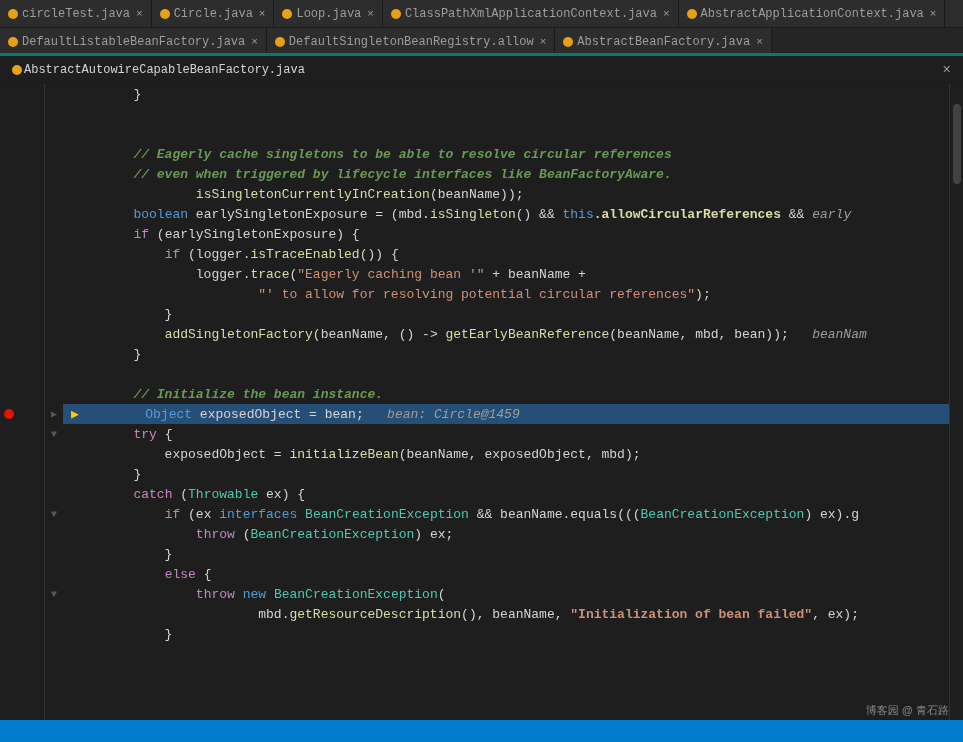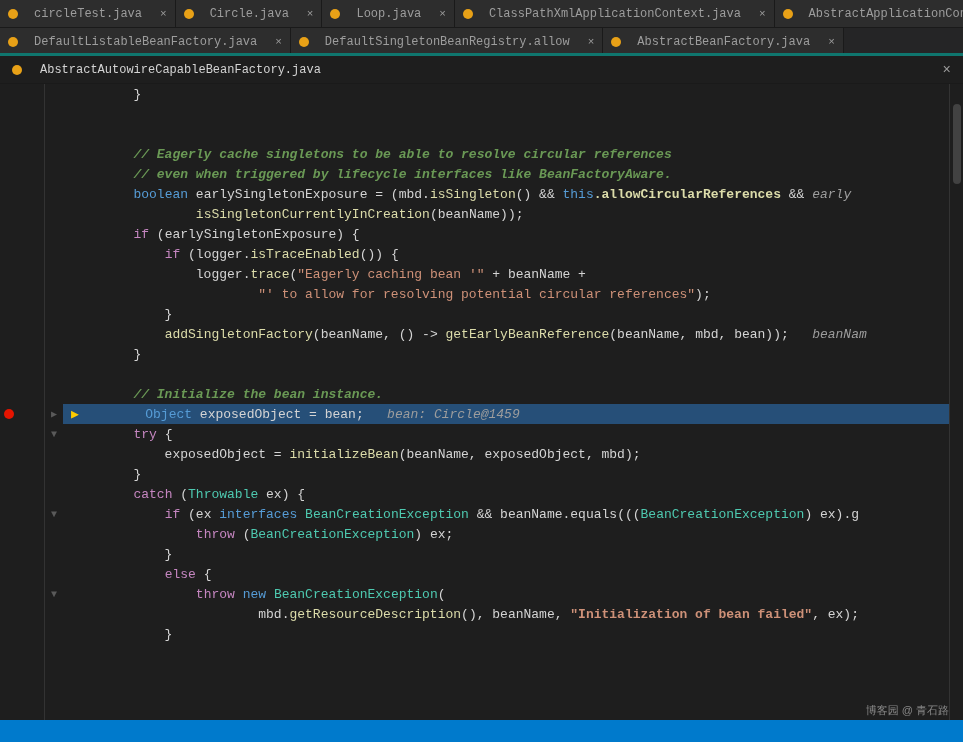--- a/index.html
+++ b/index.html
@@ -28,21 +28,21 @@
       display: flex;
       align-items: center;
       padding: 0 8px;
       height: 28px;
       border-right: 1px solid #1a1a1a;
       white-space: nowrap;
       cursor: pointer;
       font-size: 12px;
       color: #9d9d9d;
       background: #2d2d2d;
-      gap: 16px;
+      gap: 4px;
       flex-shrink: 0;
     }
     .tab-icon {
       width: 10px;
       height: 10px;
       border-radius: 50%;
       background: #e8a117;
       flex-shrink: 0;
     }
     .tab-close {
@@ -68,21 +68,21 @@
       background: #1e1e1e;
       border-bottom: 1px solid #1a1a1a;
       height: 28px;
       flex-shrink: 0;
       align-items: center;
       justify-content: space-between;
     }
     .tab-bar-third .file-name {
       display: flex;
       align-items: center;
-      gap: 18px;
+      gap: 2px;
       padding: 0 12px;
       font-size: 12px;
       color: #d4d4d4;
     }
     .tab-bar-third .close-btn {
       padding: 0 12px;
       color: #9d9d9d;
       cursor: pointer;
       font-size: 14px;
     }
@@ -376,25 +376,25 @@
 
       <div class="code-line">
         <span class="comment">        // Eagerly cache singletons to be able to resolve circular references</span>
       </div>
 
       <div class="code-line">
         <span class="comment">        // even when triggered by lifecycle interfaces like BeanFactoryAware.</span>
       </div>
 
       <div class="code-line">
+        <span>                </span><span class="method">isSingletonCurrentlyInCreation</span><span>(beanName));</span>
+      </div>
+
+      <div class="code-line">
         <span>        </span><span class="kw">boolean</span><span> earlySingletonExposure = (mbd.</span><span class="method">isSingleton</span><span>() &amp;&amp; </span><span class="kw">this</span><span class="bold" style="color:#dcdcaa">.allowCircularReferences</span><span> &amp;&amp; </span><span class="annotation">early</span>
-      </div>
-
-      <div class="code-line">
-        <span>                </span><span class="method">isSingletonCurrentlyInCreation</span><span>(beanName));</span>
       </div>
 
       <div class="code-line">
         <span>        </span><span class="kw-ctrl">if</span><span> (earlySingletonExposure) {</span>
       </div>
 
       <div class="code-line">
         <span>            </span><span class="kw-ctrl">if</span><span> (logger.</span><span class="method">isTraceEnabled</span><span>()) {</span>
       </div>
 

